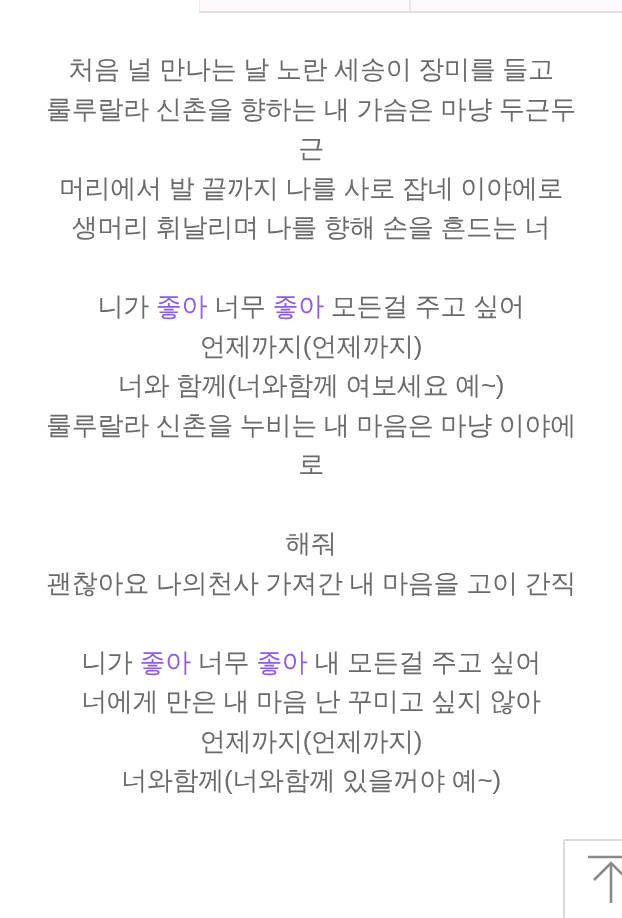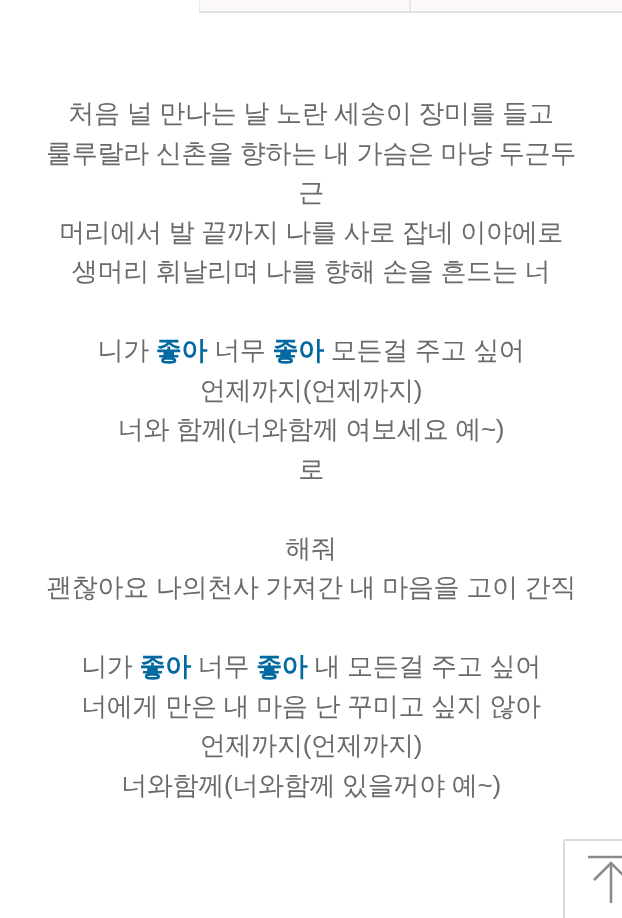--- a/index.html
+++ b/index.html
@@ -39,29 +39,28 @@
   .lyrics {
     position: absolute;
     left: 0;
     top: 50px;
     width: 622px;
     color: #6a6a6a;
     font-size: 26px;
     line-height: 39.5px;
     text-align: center;
     letter-spacing: -0.3px;
-    margin-top: 44px;
   }
   .lyric-line {
     height: 39.5px;
     white-space: nowrap;
     overflow: hidden;
   }
   .seg { font-weight: 400; }
-  .seg.bold { font-weight: 700; color: #0369a1; }
+  .seg.bold { font-weight: 400; color: #8b5cf6; }
 
   
   .scroll-top {
     position: absolute;
     left: 563px;
     top: 839px;
     width: 92px;
     height: 92px;
     background: #ffffff;
     border: 2px solid #ded9de;
@@ -90,20 +89,21 @@
 <div class="lyrics">
     <div class="lyric-line"><span class="seg">처음 널 만나는 날 노란 세송이 장미를 들고</span></div>
     <div class="lyric-line"><span class="seg">룰루랄라 신촌을 향하는 내 가슴은 마냥 두근두</span></div>
     <div class="lyric-line"><span class="seg">근</span></div>
     <div class="lyric-line"><span class="seg">머리에서 발 끝까지 나를 사로 잡네 이야에로</span></div>
     <div class="lyric-line"><span class="seg">생머리 휘날리며 나를 향해 손을 흔드는 너</span></div>
     <div class="lyric-line"></div>
     <div class="lyric-line"><span class="seg">니가 </span><span class="seg bold">좋아</span><span class="seg"> 너무 </span><span class="seg bold">좋아</span><span class="seg"> 모든걸 주고 싶어</span></div>
     <div class="lyric-line"><span class="seg">언제까지(언제까지)</span></div>
     <div class="lyric-line"><span class="seg">너와 함께(너와함께 여보세요 예~)</span></div>
+    <div class="lyric-line"><span class="seg">룰루랄라 신촌을 누비는 내 마음은 마냥 이야에</span></div>
     <div class="lyric-line"><span class="seg">로</span></div>
     <div class="lyric-line"></div>
     <div class="lyric-line"><span class="seg">해줘</span></div>
     <div class="lyric-line"><span class="seg">괜찮아요 나의천사 가져간 내 마음을 고이 간직</span></div>
     <div class="lyric-line"></div>
     <div class="lyric-line"><span class="seg">니가 </span><span class="seg bold">좋아</span><span class="seg"> 너무 </span><span class="seg bold">좋아</span><span class="seg"> 내 모든걸 주고 싶어</span></div>
     <div class="lyric-line"><span class="seg">너에게 만은 내 마음 난 꾸미고 싶지 않아</span></div>
     <div class="lyric-line"><span class="seg">언제까지(언제까지)</span></div>
     <div class="lyric-line"><span class="seg">너와함께(너와함께 있을꺼야 예~)</span></div>
   </div>

